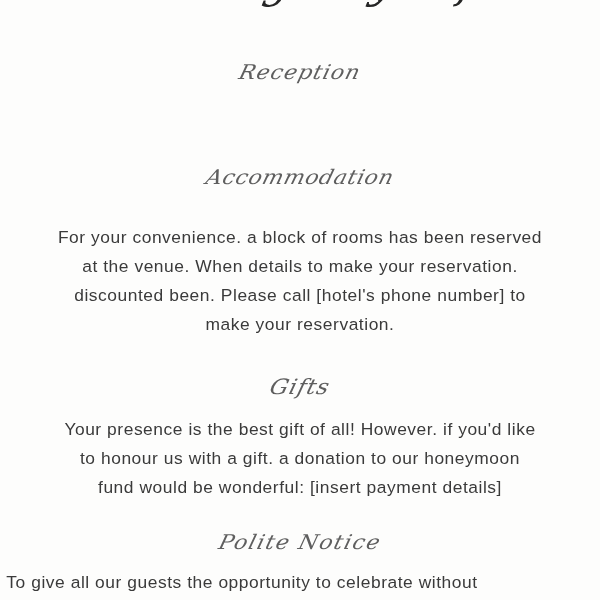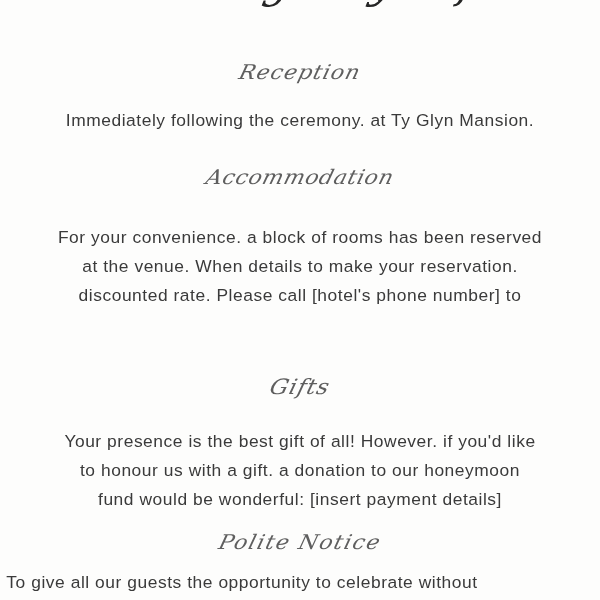--- a/index.html
+++ b/index.html
@@ -98,37 +98,35 @@
 <body>
 
 <div id="card">
 
   <div class="title-clip">
     <div class="title-script">Wedding Day Info</div>
   </div>
 
   <div class="section" style="top:62px;">
     <div class="script-heading sz-reception">Reception</div>
-    <div class="body-text" style="margin-top:22px;">
-      <span class="ln">Immediately following the ceremony. at Ty Glyn Mansion.</span>
-    </div>
   </div>
 
   <div class="section" style="top:167px;">
     <div class="script-heading sz-accommodation">Accommodation</div>
     <div class="body-text" style="margin-top:34px;">
       <span class="ln">For your convenience. a block of rooms has been reserved</span>
       <span class="ln">at the venue. When details to make your reservation.</span>
-      <span class="ln">discounted rate. Please call [hotel's phone number] to</span>
+      <span class="ln">discounted been. Please call [hotel's phone number] to</span>
+      <span class="ln">make your reservation.</span>
     </div>
   </div>
 
   <div class="section" style="top:376px;">
     <div class="script-heading sz-gifts">Gifts</div>
-    <div class="body-text" style="margin-top:28px;">
+    <div class="body-text" style="margin-top:16px;">
       <span class="ln">Your presence is the best gift of all! However. if you'd like</span>
       <span class="ln">to honour us with a gift. a donation to our honeymoon</span>
       <span class="ln">fund would be wonderful: [insert payment details]</span>
     </div>
   </div>
 
   <div class="section" style="top:532px;">
     <div class="script-heading sz-polite">Polite Notice</div>
   </div>
 

